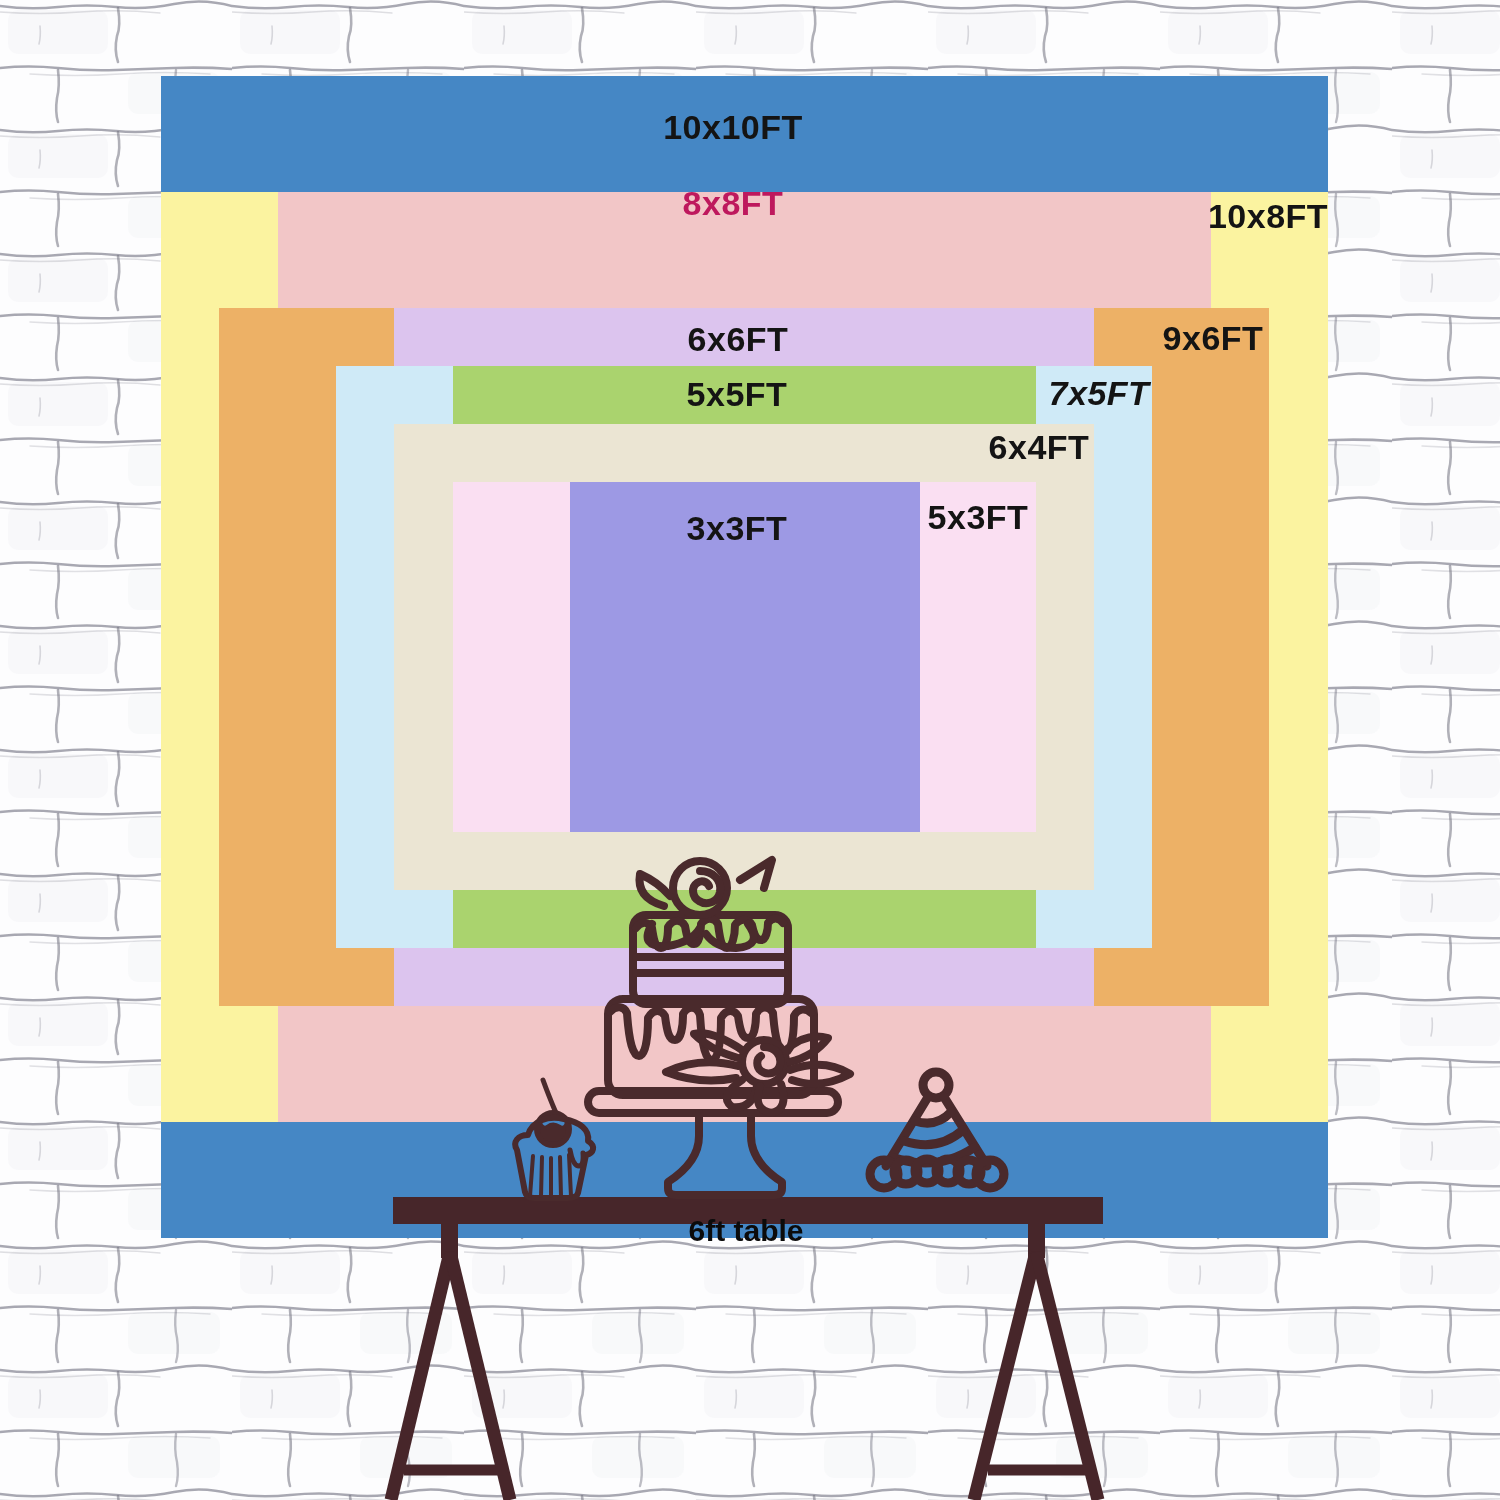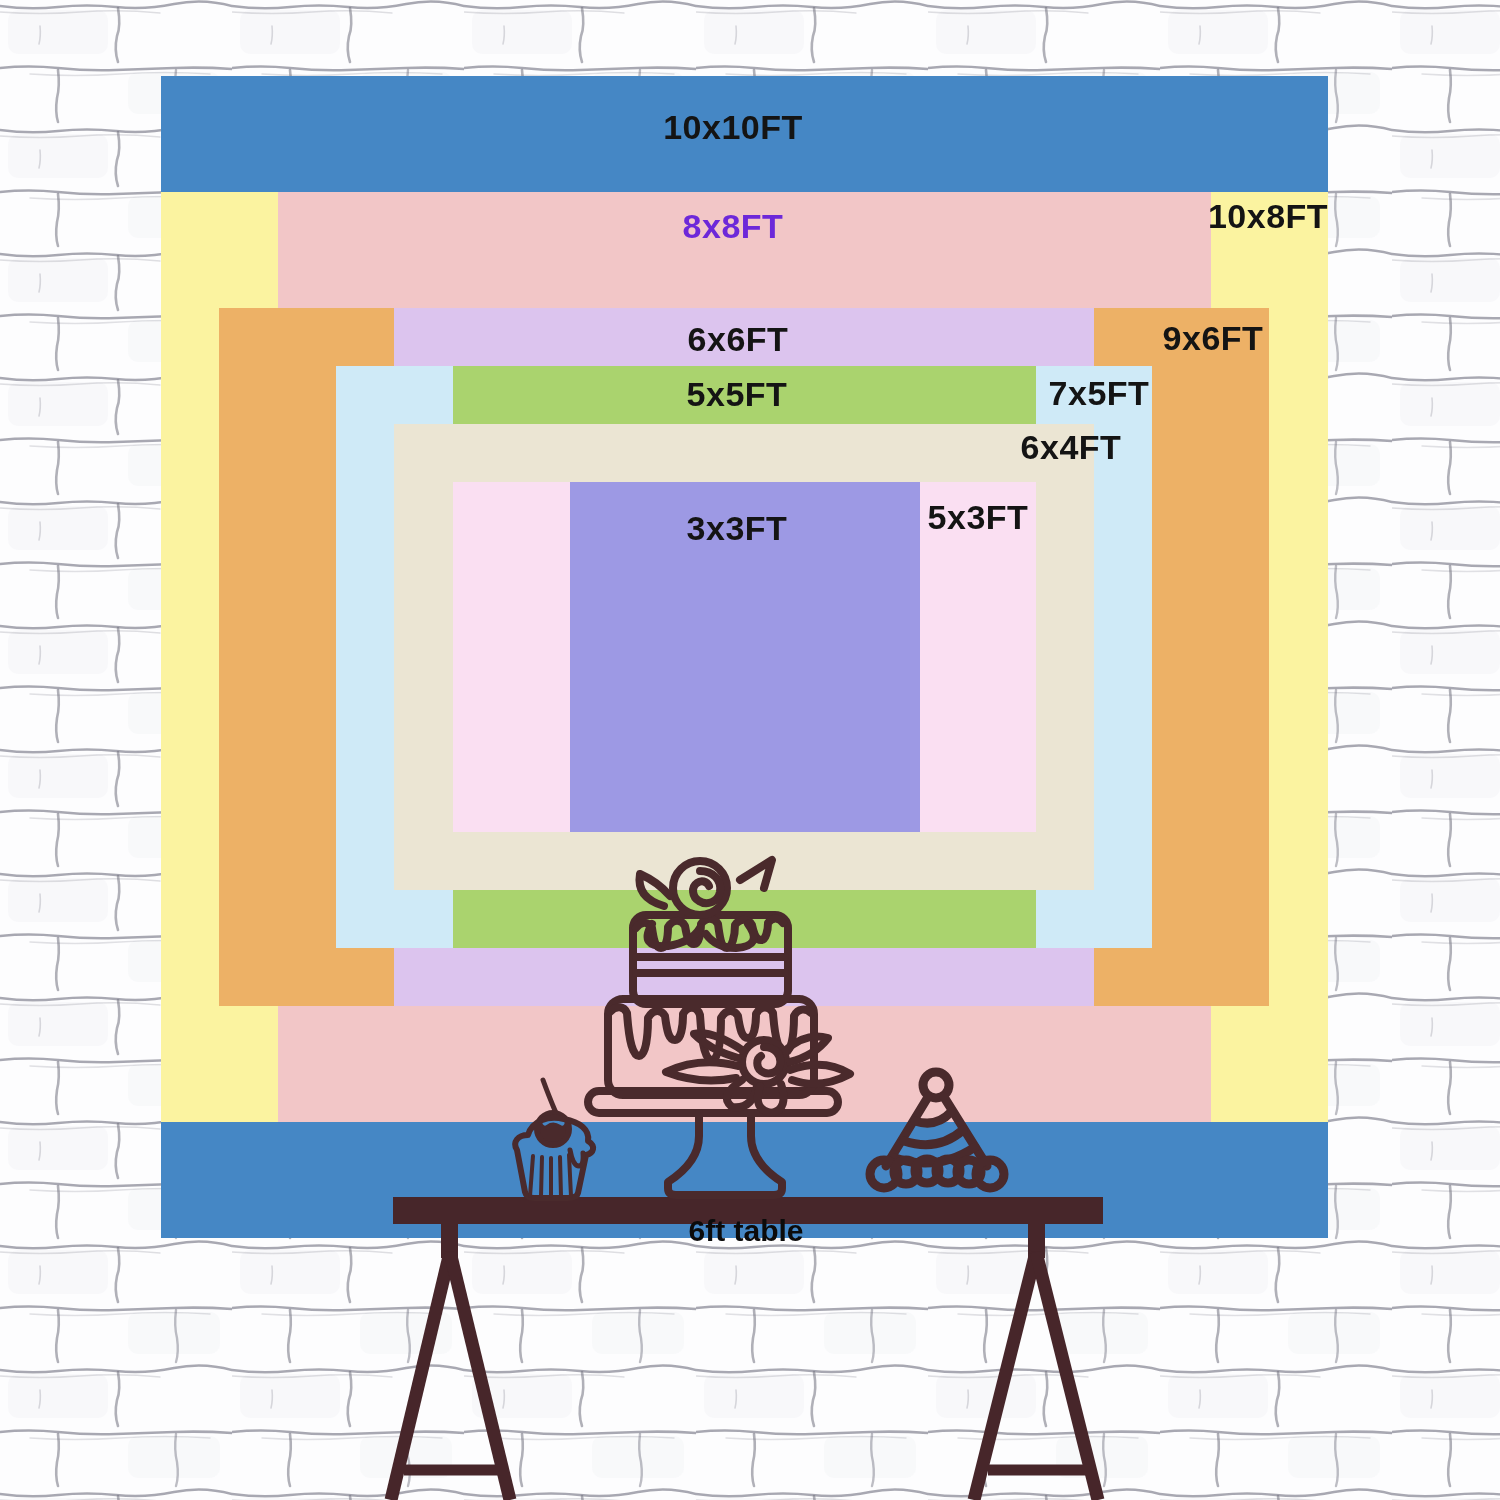--- a/index.html
+++ b/index.html
@@ -53,26 +53,26 @@
       <div class="size-layer" style="left: 278px; top: 192px; width: 933px; height: 930px; background: rgb(242, 198, 199);"></div>
       <div class="size-layer" style="left: 219px; top: 308px; width: 1050px; height: 698px; background: rgb(237, 177, 102);"></div>
       <div class="size-layer" style="left: 394px; top: 308px; width: 700px; height: 698px; background: rgb(220, 196, 238);"></div>
       <div class="size-layer" style="left: 336px; top: 366px; width: 816px; height: 582px; background: rgb(207, 234, 247);"></div>
       <div class="size-layer" style="left: 453px; top: 366px; width: 583px; height: 582px; background: rgb(170, 211, 110);"></div>
       <div class="size-layer" style="left: 394px; top: 424px; width: 700px; height: 466px; background: rgb(235, 229, 211);"></div>
       <div class="size-layer" style="left: 453px; top: 482px; width: 583px; height: 350px; background: rgb(250, 223, 242);"></div>
       <div class="size-layer" style="left: 570px; top: 482px; width: 350px; height: 350px; background: rgb(157, 153, 228);"></div>
       <div class="size-label" style="left: 733px; top: 127px; color: rgb(20, 20, 20);">10x10FT</div>
       <div class="size-label" style="left: 1268px; top: 216px; color: rgb(20, 20, 20);">10x8FT</div>
-      <div class="size-label" style="left: 733px; top: 226px; color: #6d28d9;">8x8FT</div>
+      <div class="size-label" style="left: 733px; top: 203px; color: #be185d;">8x8FT</div>
       <div class="size-label" style="left: 1213px; top: 338px; color: rgb(20, 20, 20);">9x6FT</div>
       <div class="size-label" style="left: 730px; top: 339px; color: rgb(20, 20, 20); margin-left: 8px;">6x6FT</div>
-      <div class="size-label" style="left: 1099px; top: 393px; color: rgb(20, 20, 20);">7x5FT</div>
+      <div class="size-label" style="left: 1099px; top: 393px; color: rgb(20, 20, 20); font-style: italic;">7x5FT</div>
       <div class="size-label" style="left: 737px; top: 394px; color: rgb(20, 20, 20);">5x5FT</div>
-      <div class="size-label" style="left: 1039px; top: 447px; color: rgb(20, 20, 20); margin-left: 32px;">6x4FT</div>
+      <div class="size-label" style="left: 1039px; top: 447px; color: rgb(20, 20, 20);">6x4FT</div>
       <div class="size-label" style="left: 978px; top: 509px; color: rgb(20, 20, 20); margin-top: 8px;">5x3FT</div>
       <div class="size-label" style="left: 737px; top: 508px; color: rgb(20, 20, 20); margin-top: 20px;">3x3FT</div>
     </div>
 
   <div id="table-label" style="left: 746px; top: 1211px;">6ft table</div>
 
   <svg id="artwork" width="1500" height="1500" viewBox="0 0 1500 1500">
 
     <g style="fill:var(--table);stroke:var(--table)">
       <rect x="393" y="1197" width="710" height="27" stroke="none"></rect>

